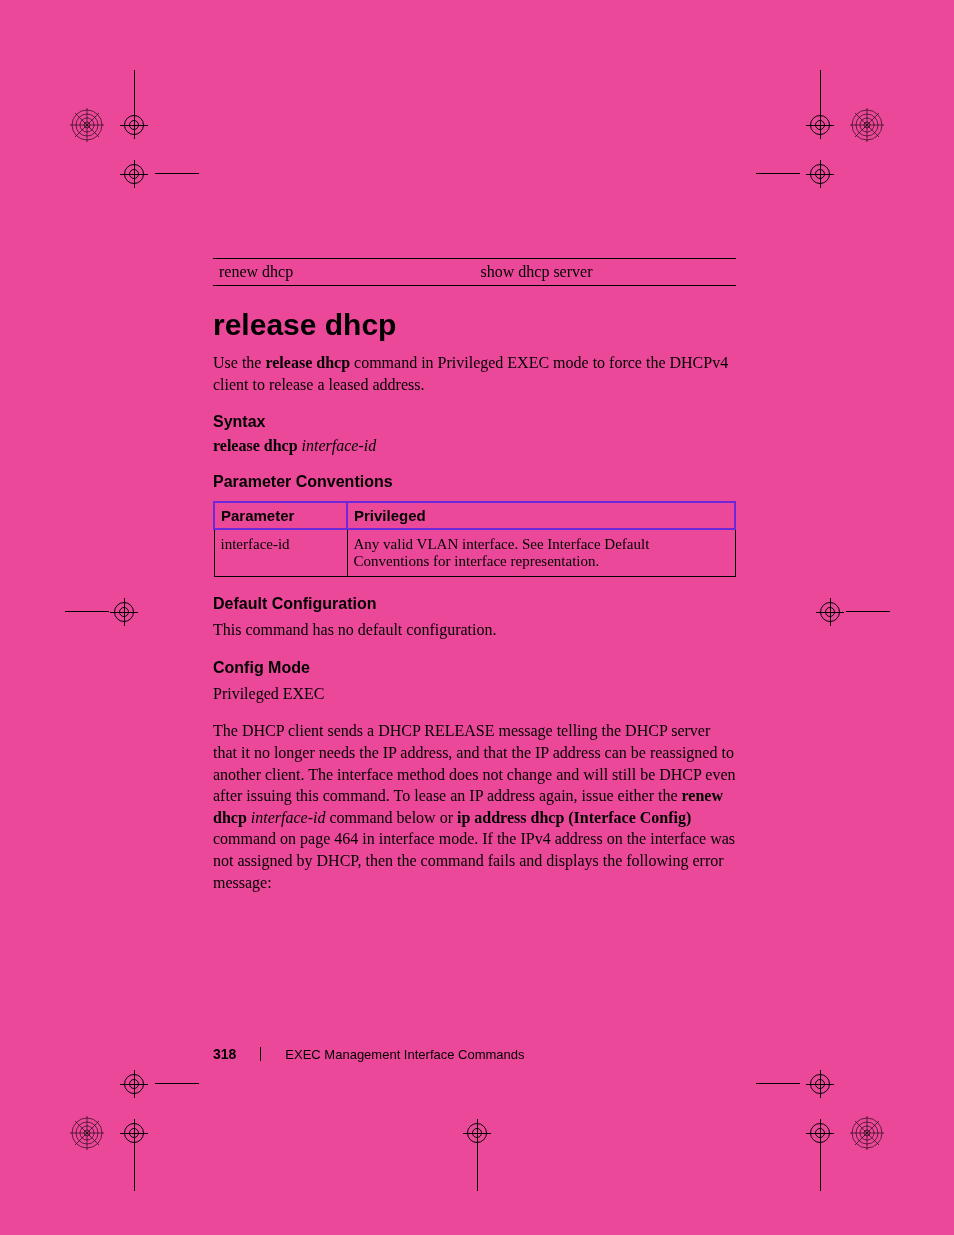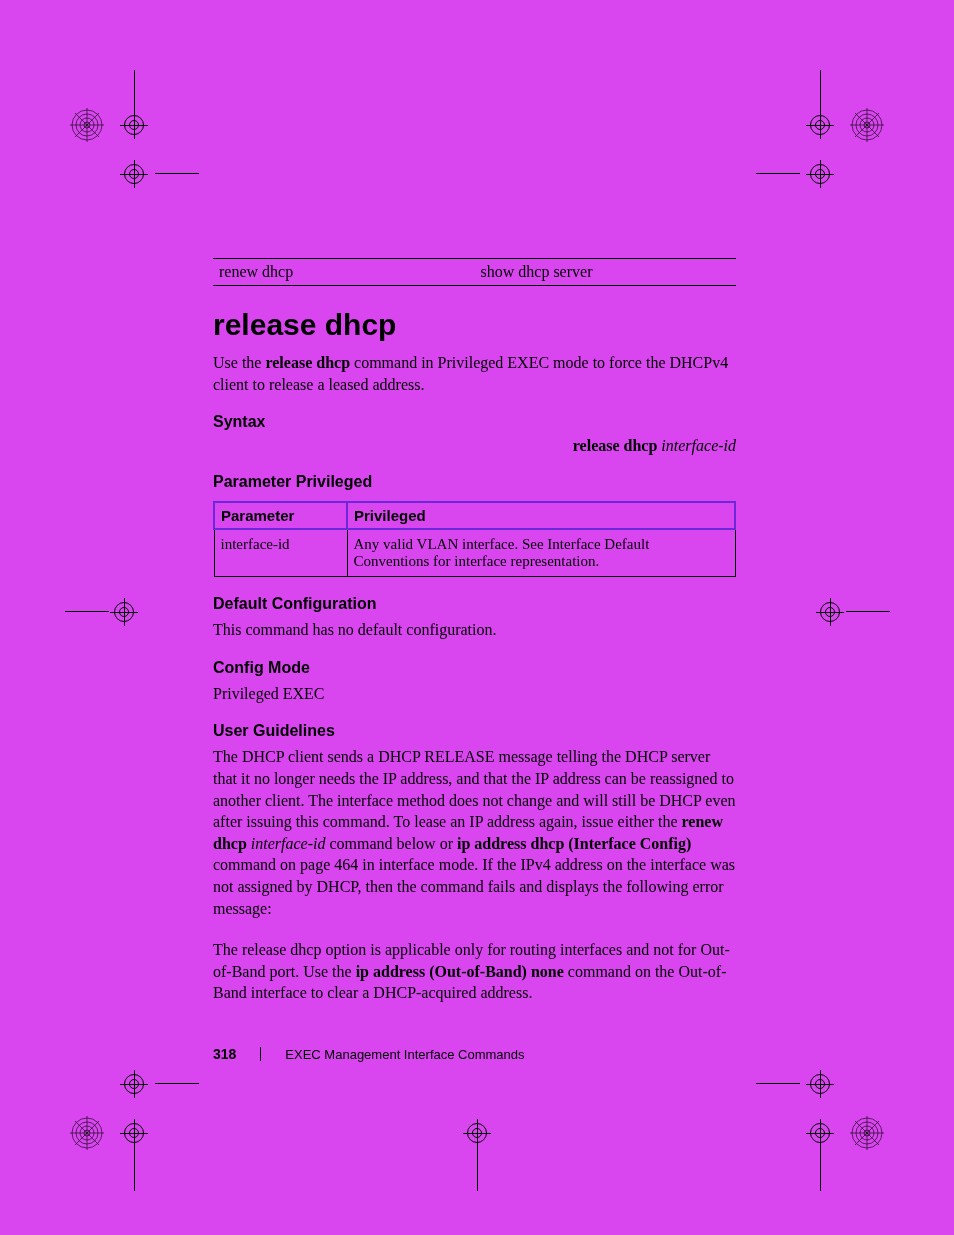--- a/index.html
+++ b/index.html
@@ -6,21 +6,21 @@
     margin: 0;
     padding: 0;
     background: #fff;
     font-family: Georgia, 'Times New Roman', serif;
     color: #000;
   }
   .page {
     width: 954px;
     height: 1235px;
     position: relative;
-    background: #d946ef;
+    background: #ec4899;
     overflow: hidden;
   }
   .content {
     position: absolute;
     left: 213px;
     top: 258px;
     width: 523px;
   }
   .xref-table {
     width: 100%;
@@ -47,21 +47,20 @@
   }
   h2.section {
     font-family: Arial, Helvetica, sans-serif;
     font-weight: 700;
     font-size: 16px;
     margin: 18px 0 6px 0;
   }
   .syntax-line {
     font-size: 16px;
     margin: 0 0 6px 0;
-    text-align: right;
   }
   .syntax-line .cmd { font-weight: 700; }
   .syntax-line .arg { font-style: italic; }
   .param-table {
     width: 100%;
     border-collapse: collapse;
     font-size: 15px;
     margin-top: 10px;
   }
   .param-table th {
@@ -172,49 +171,45 @@
     <p class="body">
       <span>Use the </span><b>release dhcp</b><span> command in Privileged EXEC mode to force the DHCPv4 client to release a leased address.</span>
     </p>
 
     <h2 class="section">Syntax</h2>
     <p class="syntax-line">
       <span class="cmd">release dhcp</span>
       <span class="arg">interface-id</span>
     </p>
 
-    <h2 class="section">Parameter Privileged</h2>
+    <h2 class="section">Parameter Conventions</h2>
     <table class="param-table">
       <tbody>
           <tr>
         <th>Parameter</th>
         <th>Privileged</th>
       </tr>
       <tr>
         <td class="pname">interface-id</td>
         <td>Any valid VLAN interface. See Interface Default Conventions for interface representation.</td>
       </tr>
     </tbody>
       </table>
 
     <h2 class="section">Default Configuration</h2>
     <p class="body">This command has no default configuration.</p>
 
     <h2 class="section">Config Mode</h2>
     <p class="body">Privileged EXEC</p>
 
-    <h2 class="section">User Guidelines</h2>
 
     <p class="guidelines">
       <span>The DHCP client sends a DHCP RELEASE message telling the DHCP server that it no longer needs the IP address, and that the IP address can be reassigned to another client.  The interface method does not change and will still be DHCP even after issuing this command.  To lease an IP address again, issue either the </span><span class="bold">renew dhcp</span><span> </span><span class="ital">interface-id</span><span> command below or </span><span class="bold">ip address dhcp (Interface Config)</span><span> command on page 464 in interface mode.  If the IPv4 address on the interface was not assigned by DHCP, then the command fails and displays the following error message:</span>
     </p>
 
-    <p class="guidelines">
-      <span>The release dhcp option is applicable only for routing interfaces and not for Out-of-Band port.  Use the </span><span class="bold">ip address (Out-of-Band) none</span><span> command on the Out-of-Band interface to clear a DHCP-acquired address.</span>
-    </p>
 
   </div>
 
   <div class="footer">
     <span class="pnum">318</span>
     <span class="divider"></span>
     <span class="ftext">EXEC Management Interface Commands</span>
   </div>
 
   <div class="rosette" style="left:70px; top:108px;">

